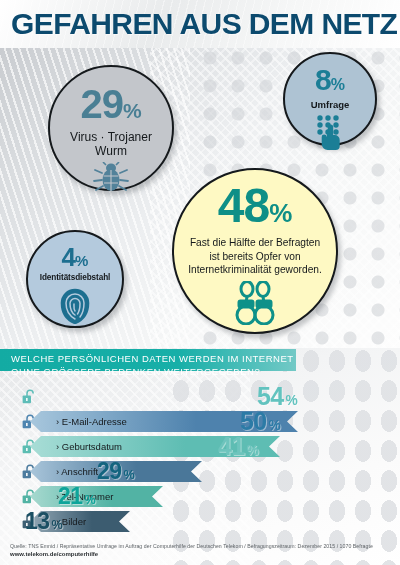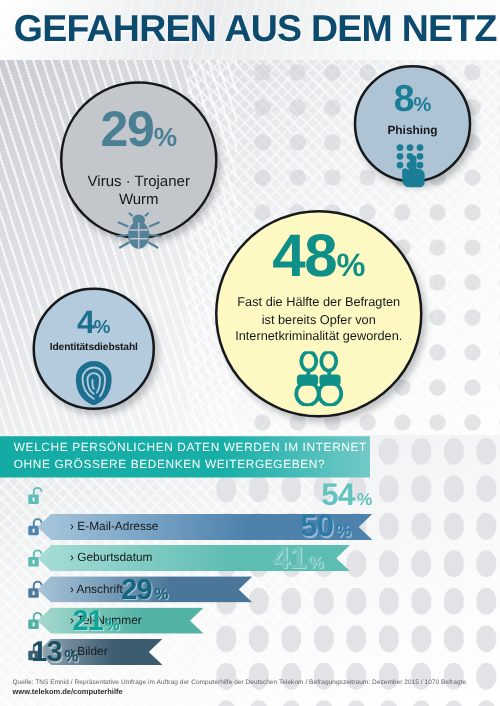--- a/index.html
+++ b/index.html
@@ -88,39 +88,39 @@
   .c-virus{left:48px;top:65px;width:126px;height:126px;background:#c3c6cb;}
   .c-phish{left:283px;top:52px;width:94px;height:94px;background:#aec3d3;}
   .c-ident{left:26px;top:230px;width:98px;height:98px;background:#b4cadd;}
   .c-main {left:172px;top:168px;width:166px;height:166px;background:#fef9c3;}
 
   .pct{font-weight:bold;line-height:1;letter-spacing:-1px;}
   .pct .sym{font-weight:bold;letter-spacing:0;}
 
   .c-virus .pct{font-size:40px;color:#4a7f94;margin-top:17px;}
   .c-virus .pct .sym{font-size:21px;}
-  .c-virus .lbl{font-size:12px;color:#14181b;text-align:center;line-height:14px;margin-top:14px;font-weight:normal;}
+  .c-virus .lbl{font-size:12px;color:#14181b;text-align:center;line-height:14px;margin-top:6px;font-weight:normal;}
 
   .c-phish .pct{font-size:30px;color:#1b7e96;margin-top:11px;}
   .c-phish .pct .sym{font-size:16px;}
   .c-phish .lbl{font-size:9.5px;color:#14181b;margin-top:4px;font-weight:bold;}
 
   .c-ident .pct{font-size:26px;color:#1d6f90;margin-top:12px;}
   .c-ident .pct .sym{font-size:15px;}
   .c-ident .lbl{font-size:8.2px;color:#14181b;margin-top:3px;font-weight:bold;letter-spacing:-.1px;}
 
   .c-main .pct{font-size:48px;color:#0e8f87;margin-top:12px;}
   .c-main .pct .sym{font-size:26px;}
   .c-main .lbl{font-size:10.2px;color:#14181b;text-align:center;line-height:13.5px;margin-top:6px;width:158px;}
 
   .ico{margin-top:4px;line-height:0;}
 
   
   .qbar{
-    position:absolute;left:0;top:349px;width:296px;height:33px;
+    position:absolute;left:0;top:349px;width:296px;height:22px;
     background:linear-gradient(90deg,#13aba3 0%,#17afa8 60%,#73c9c6 100%);
     color:#fff;box-sizing:border-box;padding:4px 0 0 11px;
   }
   .qbar div{font-size:9.5px;letter-spacing:.5px;line-height:12.5px;}
 
   
   .rows{position:absolute;left:0;top:385px;width:400px;}
   .row{position:relative;height:25px;}
   .lock{position:absolute;left:22px;top:4px;width:14px;height:15px;}
   .bar{
@@ -183,21 +183,21 @@
         <path d="M18 8 L18 29" stroke="#c3c6cb" stroke-width="1.1"></path>
         <path d="M10.5 14 L25.5 14 M11 21 L25 21" stroke="#c3c6cb" stroke-width="1.1"></path>
       </svg>
     </div>
   </div>
 
   <div class="circle c-phish">
     <div class="pct">
       <span>8</span><span class="sym">%</span>
     </div>
-    <div class="lbl">Phishing</div>
+    <div class="lbl">Umfrage</div>
     <div class="ico">
       <svg width="34" height="36" viewBox="0 0 34 36">
         <g fill="#1b7e96">
           <circle cx="7" cy="4" r="2.7"></circle>
             <circle cx="15" cy="4" r="2.7"></circle>
             <circle cx="23" cy="4" r="2.7"></circle>
           <circle cx="7" cy="11" r="2.7"></circle>
             <circle cx="15" cy="11" r="2.7"></circle>
             <circle cx="23" cy="11" r="2.7"></circle>
           <circle cx="7" cy="18" r="2.7"></circle>

